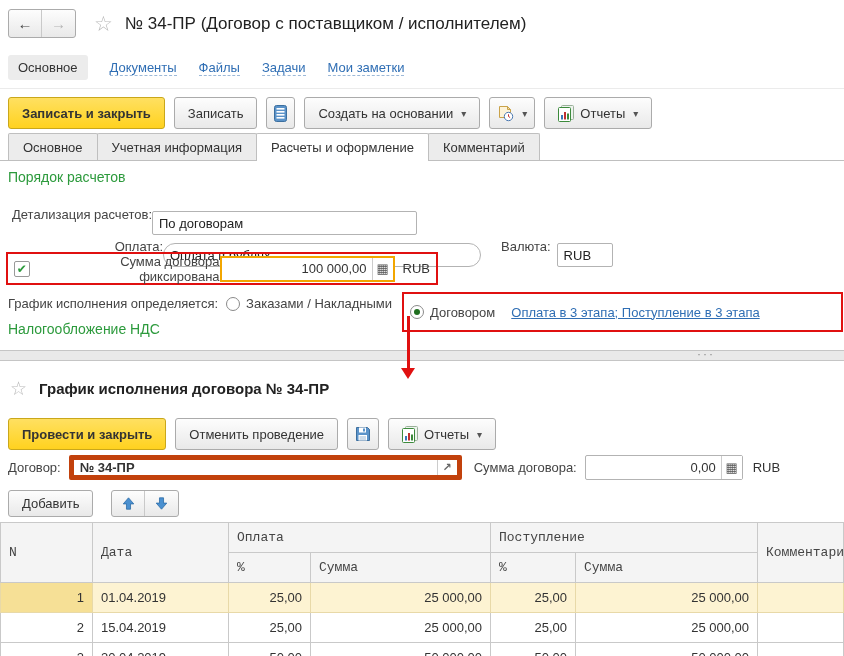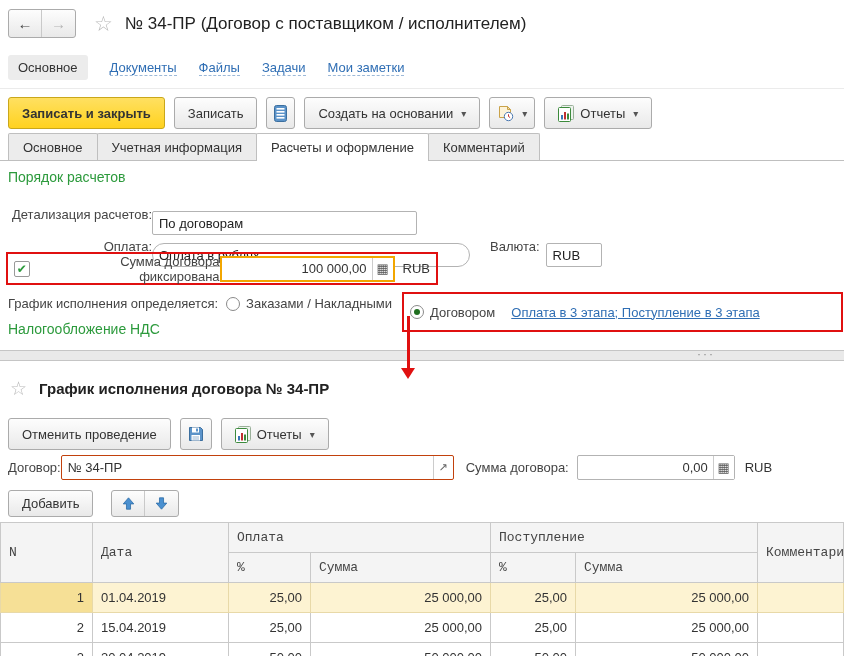--- a/index.html
+++ b/index.html
@@ -59,21 +59,21 @@
   .red-arrow-line { position:absolute; left:407px; top:316px; width:3px; height:53px; background:#e01010; z-index:5; }
   .red-arrow-head { position:absolute; left:401px; top:368px; width:0; height:0; border-left:7px solid transparent; border-right:7px solid transparent; border-top:11px solid #e01010; z-index:5; }
 
   
   .hdr2 { position:absolute; top:377px; left:10px; display:flex; align-items:center; }
   .hdr2 .star { margin:0 12px 0 0; font-size:19px; }
   .title2 { font-size:15px; font-weight:bold; color:#222; }
   .toolbar2 { position:absolute; top:418px; left:8px; display:flex; align-items:center; gap:9px; }
 
   .crow { position:absolute; top:455px; left:8px; display:flex; align-items:center; width:828px; }
-  .contract-field { display:inline-flex; align-items:stretch; border:1px solid #c2410c; border-radius:2px; background:#fff; height:25px; width:393px; margin-left:0; }
+  .contract-field { display:inline-flex; align-items:stretch; border:5px solid #c2410c; border-radius:2px; background:#fff; height:25px; width:393px; margin-left:8px;font-weight:bold; }
   .contract-field .val { flex:1; display:flex; align-items:center; padding:0 6px; }
   .contract-field .open { width:20px; display:flex; align-items:center; justify-content:center; border-left:1px solid #ccc; color:#666; font-size:11px; cursor:pointer; }
   .numfield { display:inline-flex; align-items:stretch; border:1px solid #b3b3b3; border-radius:2px; background:#fff; height:25px; }
   .numfield .val { width:135px; display:flex; align-items:center; justify-content:flex-end; padding:0 5px; }
 
   .addrow { position:absolute; top:490px; left:8px; display:flex; align-items:center; gap:18px; }
   .btn-sm { height:27px; }
   .updown { display:flex; border:1px solid #ababab; border-radius:3px; overflow:hidden; background:linear-gradient(#fdfdfd,#e9e9e9); }
   .updown .ud { width:33px; height:25px; border:none; background:transparent; display:flex; align-items:center; justify-content:center; cursor:pointer; }
   .updown .ud.up { border-right:1px solid #c9c9c9; }
@@ -164,21 +164,21 @@
   </div>
 
   <div class="gsection" style="top:169px;">Порядок расчетов</div>
 
   <div class="frow" style="top:193px;">
     <span class="flabel" style="width:144px;">Детализация расчетов:</span>
     <div class="input" style="width:265px;">По договорам</div>
   </div>
 
   <div class="frow" style="top:225px;">
-    <span class="flabel" style="width:144px;">Оплата:</span>
+    <span class="flabel" style="width:144px;margin-left:11px;">Оплата:</span>
     <div class="input" style="width:318px;border-radius:12px;">Оплата в рублях</div>
     <span class="flabel" style="margin-left:20px;">Валюта:</span>
     <div class="input" style="width:56px; margin-left:6px;">RUB</div>
   </div>
 
   <div class="frow redbox" style="top:252px; left:6px; width:432px; height:33px; padding:0 6px;">
     <span class="checkbox">✔</span>
     <span class="flabel" style="width:186px;">Сумма договора фиксирована</span>
     <div class="amount-field">
       <div class="val">100 000,00</div>
@@ -206,20 +206,21 @@
 
   <div class="red-arrow-line"></div>
   <div class="red-arrow-head"></div>
 
   <div class="hdr2">
     <span class="star">☆</span>
     <span class="title2">График исполнения договора № 34-ПР</span>
   </div>
 
   <div class="toolbar2">
+    <button class="btn primary">Провести и закрыть</button>
     <button class="btn">Отменить проведение</button>
     <button class="btn iconbtn">
       <span>
         <svg width="16" height="16" viewBox="0 0 16 16">
             <path d="M1.5 1.5 h11 l2 2 v11 h-13z" fill="#5b93c9" stroke="#3c6f9f"></path>
             <rect x="4" y="1.5" width="7" height="5" fill="#fff"></rect>
             <rect x="8" y="2.5" width="2" height="3" fill="#5b93c9"></rect>
             <rect x="3.5" y="9" width="8.5" height="5.5" fill="#fff"></rect>
             <rect x="4.5" y="10.5" width="6.5" height="1" fill="#9bb8d4"></rect>
             <rect x="4.5" y="12.5" width="6.5" height="1" fill="#9bb8d4"></rect>

